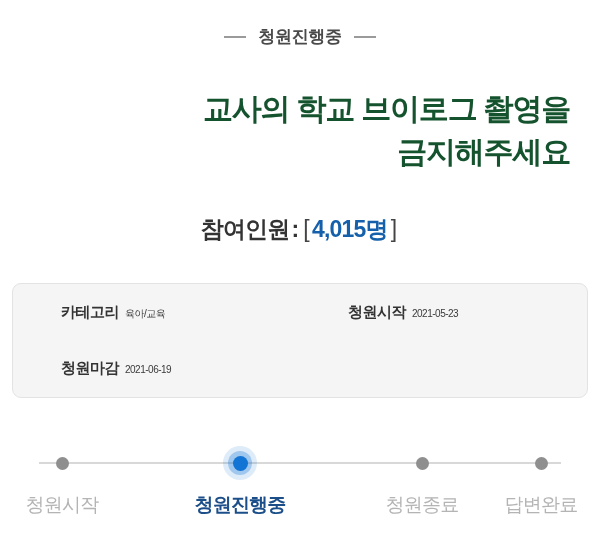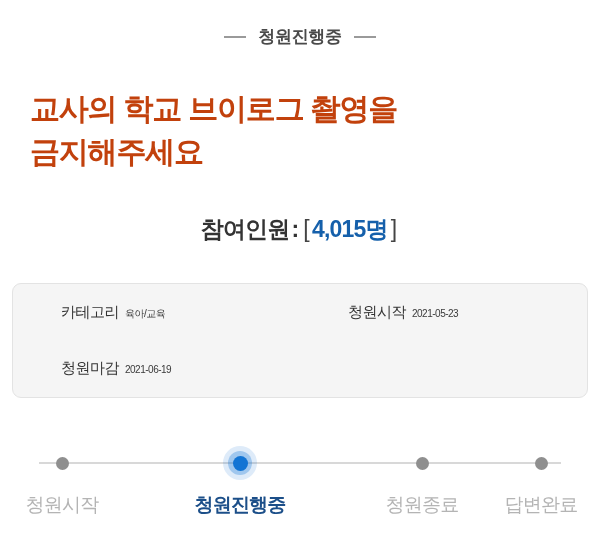--- a/index.html
+++ b/index.html
@@ -46,25 +46,25 @@
     letter-spacing: -0.3px;
     line-height: 1;
   }
 
   
   .petition-title {
     position: absolute;
     top: 68px;
     left: 30px;
     width: 540px;
-    text-align: left;
+    text-align: right;
     font-size: 30px;
     font-weight: bold;
     line-height: 1.42;
-    color: #c2410c;
+    color: #14532d;
     letter-spacing: -1.2px;
     word-break: keep-all;
   }
 
   
   .participants {
     position: absolute;
     top: 218px;
     left: 0;
     width: 600px;
@@ -114,21 +114,21 @@
   .info-cell {
     display: flex;
     align-items: baseline;
     padding-left: 48px;
     box-sizing: border-box;
     white-space: nowrap;
   }
   .info-cell.col2 { padding-left: 48px; }
   .info-label {
     font-size: 15px;
-    font-weight: normal;
+    font-weight: bold;
     color: #333333;
     letter-spacing: -0.5px;
   }
   .info-value {
     font-size: 10px;
     font-weight: normal;
     color: #3a3a3a;
     letter-spacing: -0.5px;
     margin-left: 6px;
   }

